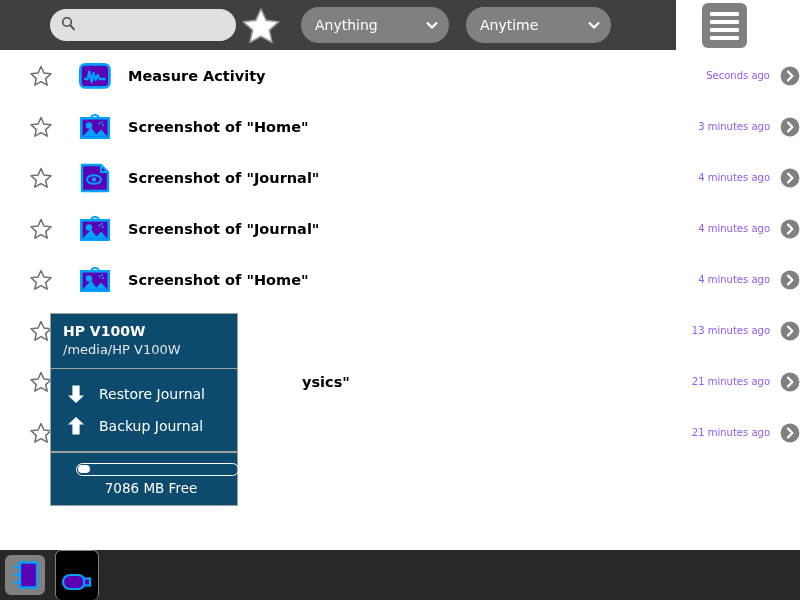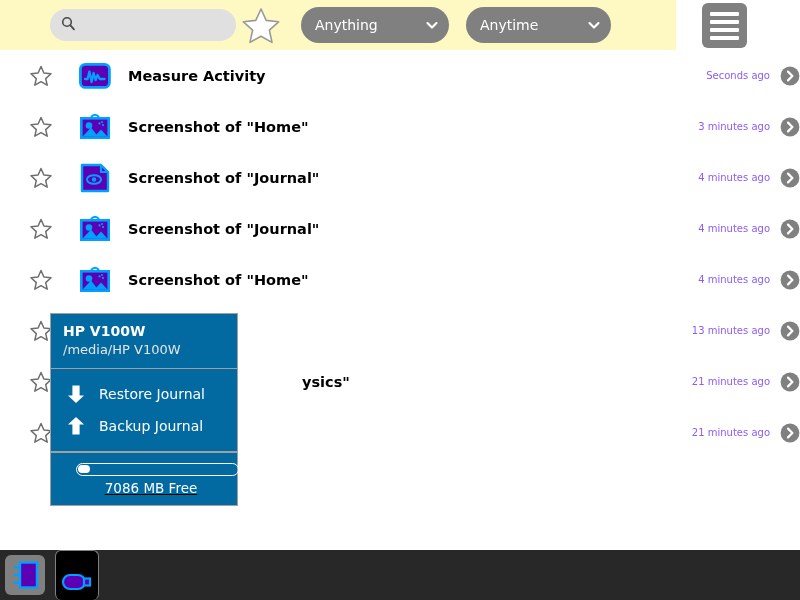--- a/index.html
+++ b/index.html
@@ -8,21 +8,21 @@
     overflow: hidden;
     background: #ffffff;
     font-family: "DejaVu Sans", sans-serif;
   }
   #app { position: relative; width: 800px; height: 600px; }
 
   
   .toolbar {
     position: absolute; left: 0; top: 0;
     width: 676px; height: 50px;
-    background: #fef9c3;
+    background: #404040;
     display: flex; align-items: center;
   }
   .search-wrap {
     position: absolute; left: 50px; top: 9px;
     width: 186px; height: 32px;
     background: #e0e0e0;
     border-radius: 16px;
     display: flex; align-items: center;
   }
   .search-icon { margin-left: 11px; display: block; }
@@ -71,35 +71,35 @@
   .row-time {
     position: absolute; right: 46px; font-size: 10px; color: #8b5cf6;
     white-space: nowrap;
   }
   .row-arrow { position: absolute; right: 16px; width: 20px; height: 20px; }
 
   
   .popup {
     position: absolute; left: 50px; top: 313px;
     width: 188px;
-    background: #0369a1;
+    background: #0c4a6e;
     border: 1px solid #a0a0a0;
     z-index: 50;
   }
   .popup-header { padding: 9px 12px 10px 12px; }
   .popup-title { color: #ffffff; font-size: 14px; font-weight: bold; line-height: 17px; }
   .popup-sub { color: #e6e6e6; font-size: 13px; line-height: 17px; margin-top: 1px; }
   .popup-sep { height: 1px; background: #a0a0a0; }
   .popup-section { padding: 9px 0; }
   .popup-item {
     display: flex; align-items: center; height: 32px; padding-left: 14px;
   }
   .popup-item-icon { width: 22px; height: 22px; display: flex; align-items: center; justify-content: center; flex: none; }
   .popup-item-label { color: #ffffff; font-size: 14px; margin-left: 12px; white-space: nowrap; }
-  .popup-storage { padding: 10px 11px 9px 25px; text-decoration: underline; }
+  .popup-storage { padding: 10px 11px 9px 25px; }
   .bar-track {
     width: 163px; height: 13px;
     border: 1.5px solid #ffffff; border-radius: 7px;
     position: relative;
   }
   .bar-knob {
     position: absolute; left: 1px; top: 1px;
     width: 12px; height: 8px; border-radius: 5px; background: #ffffff;
   }
   .storage-label { color: #ffffff; font-size: 13.5px; text-align: center; margin-top: 4px; }

